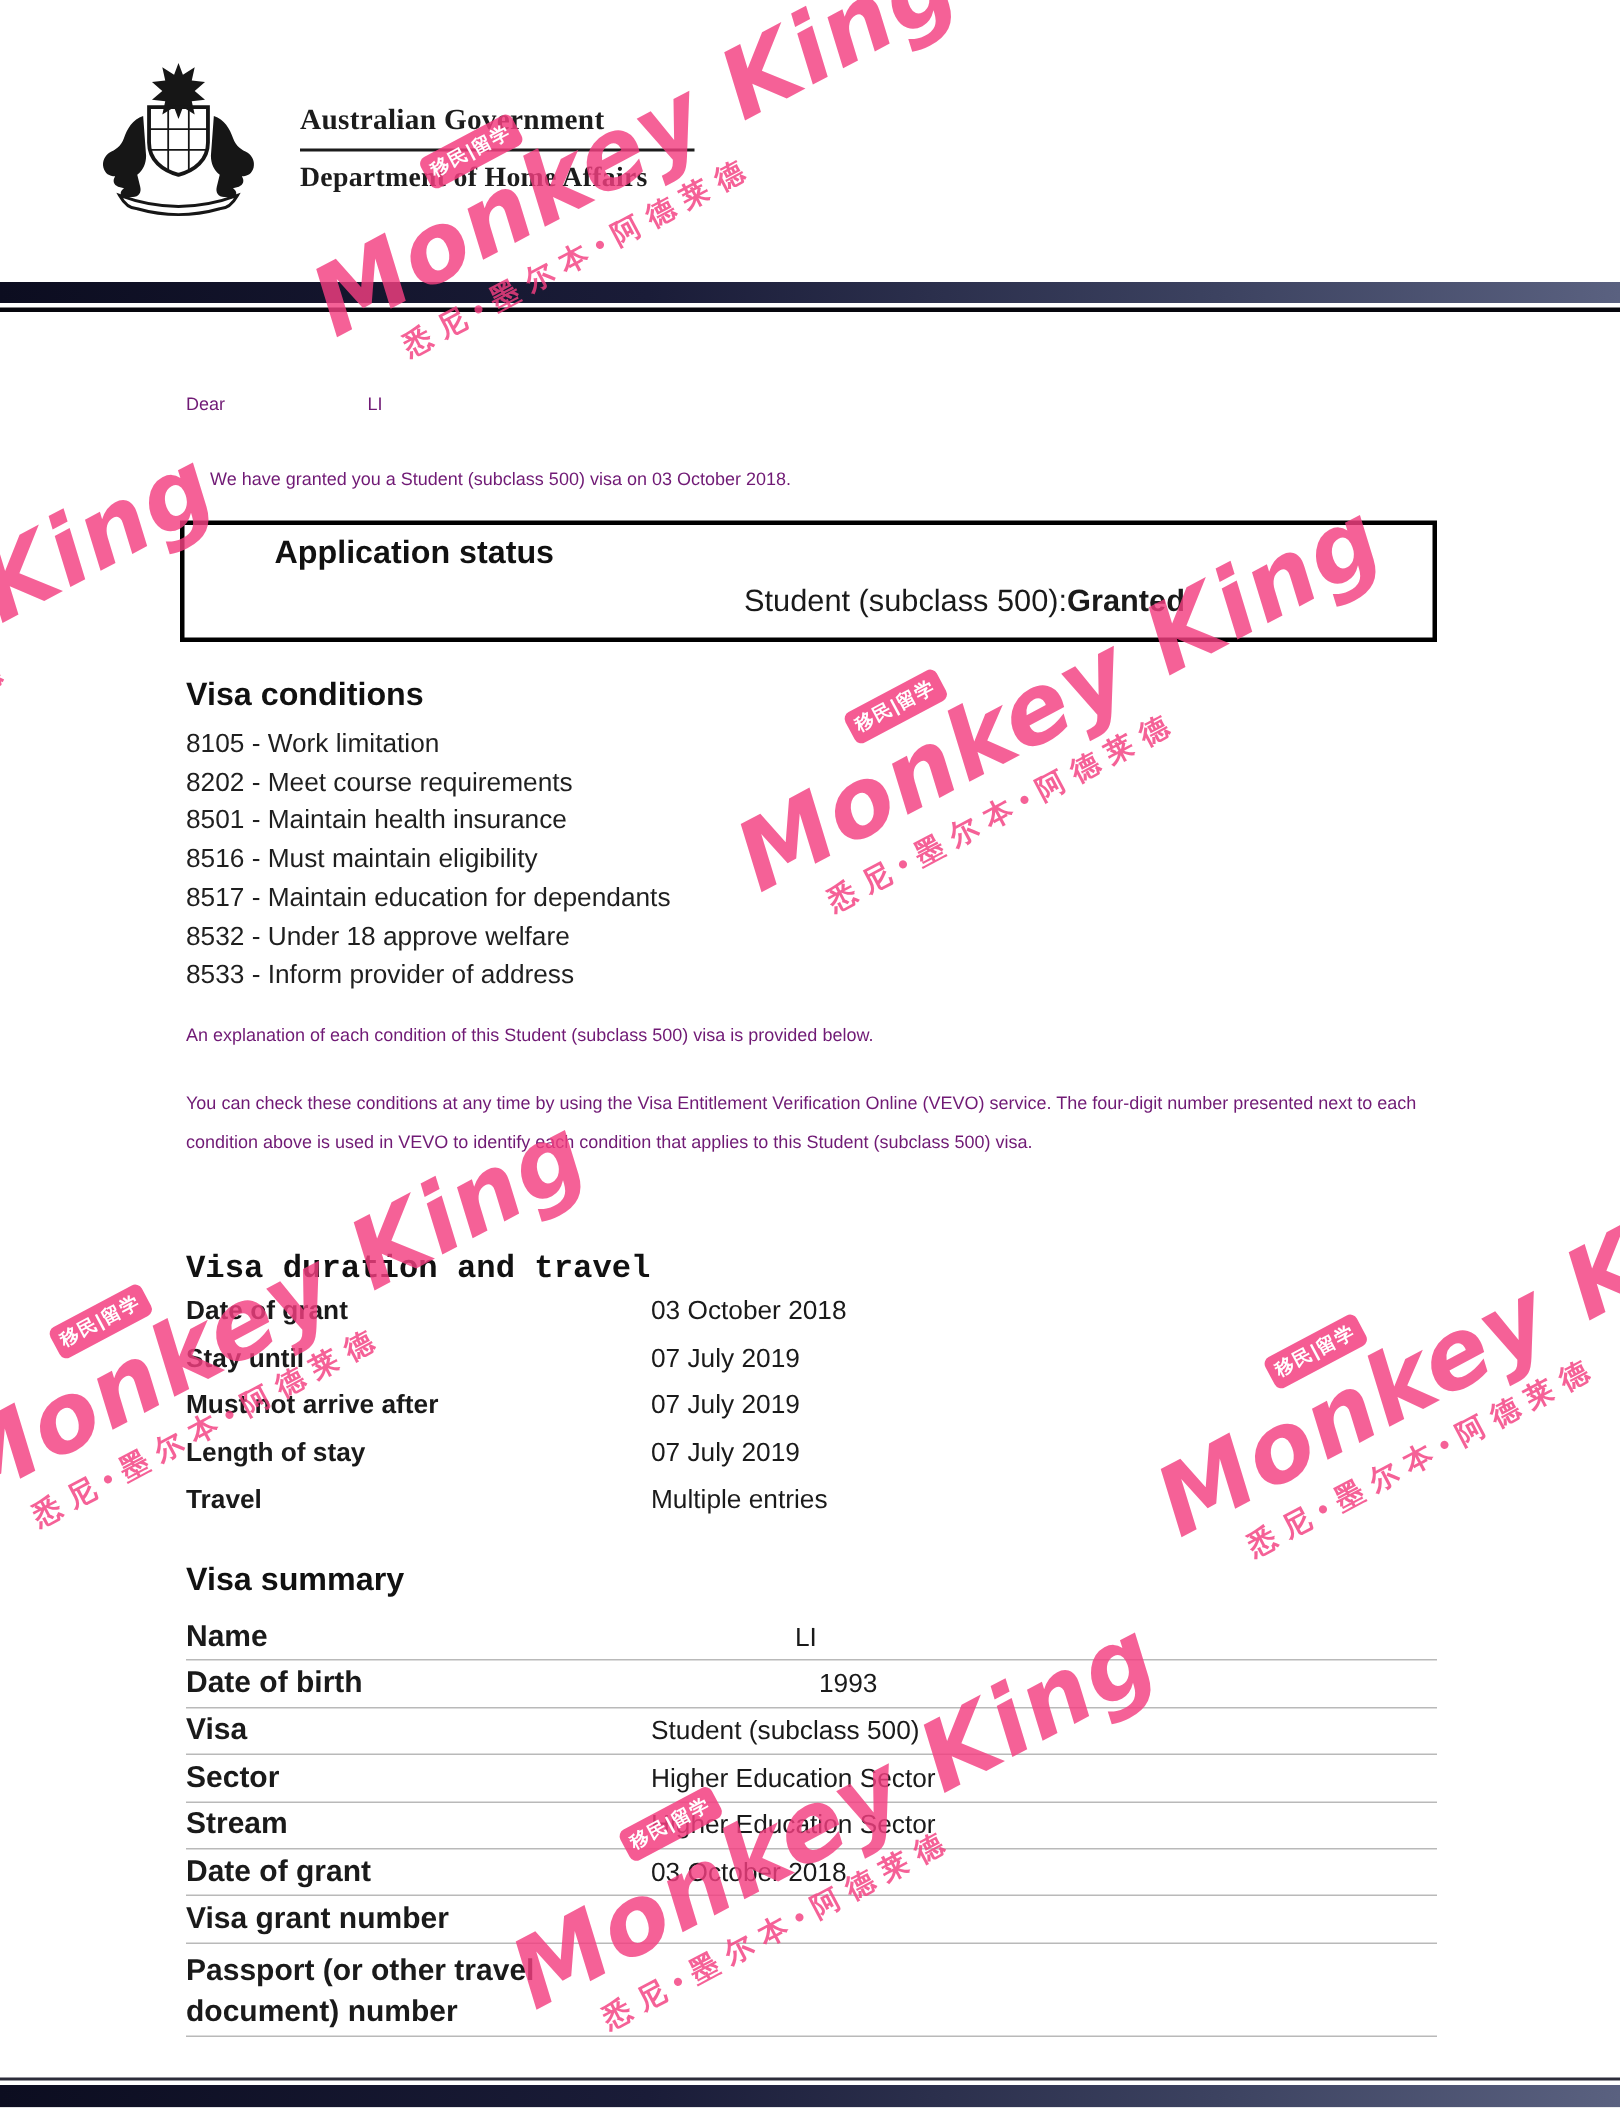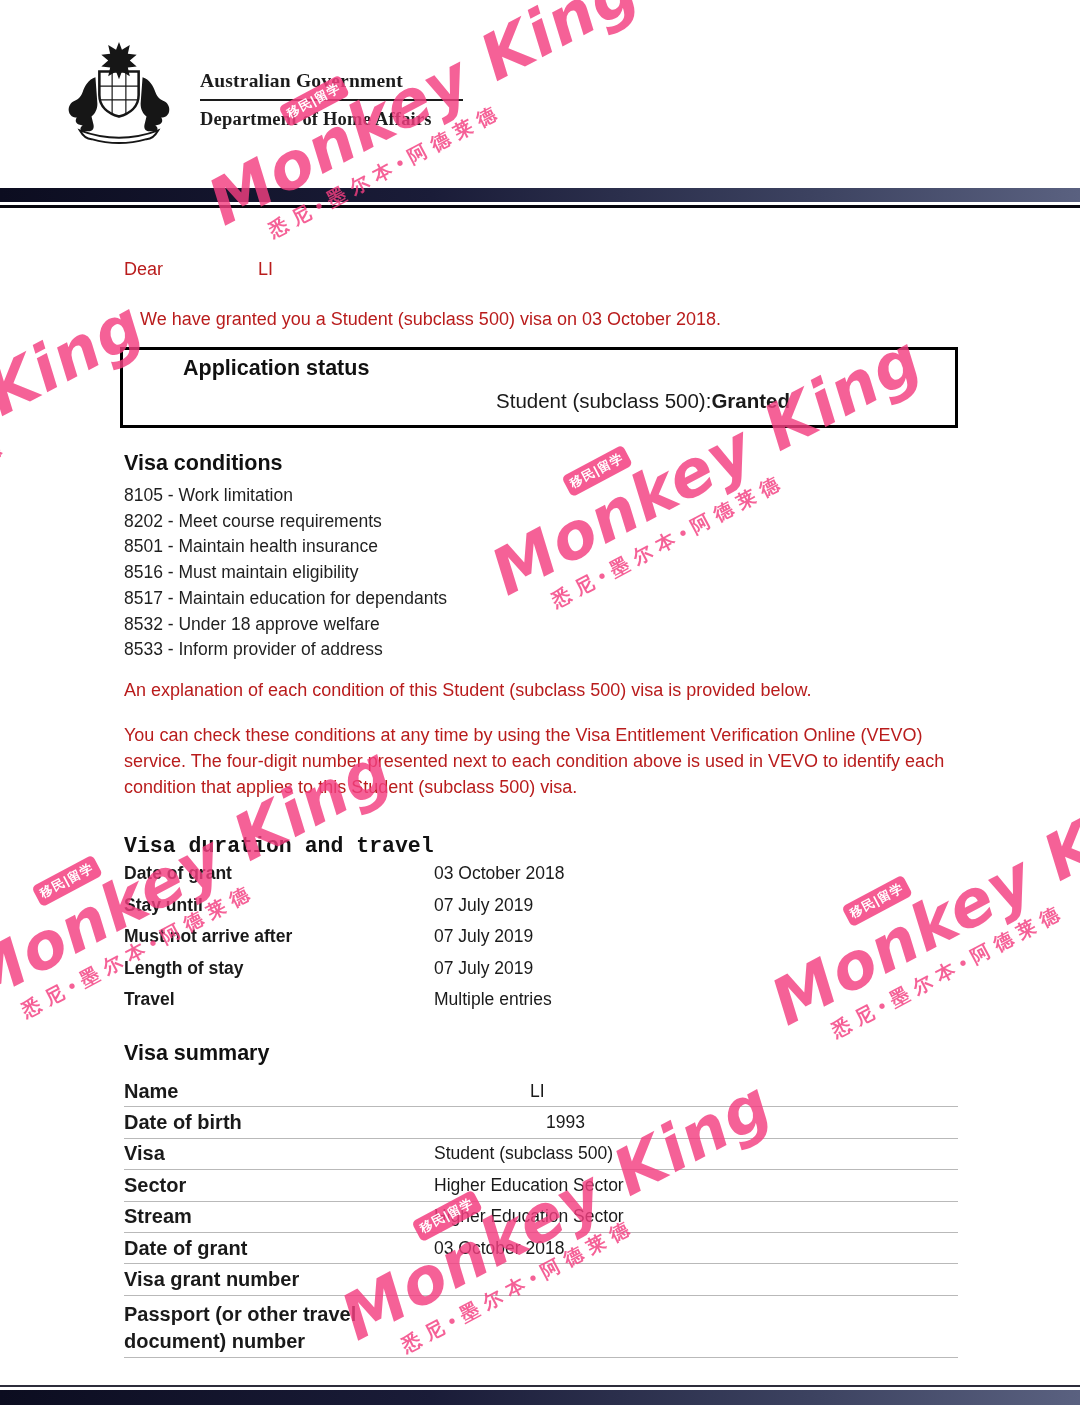--- a/index.html
+++ b/index.html
@@ -18,21 +18,21 @@
   .gov-line2 { font-size:18.5px; font-weight:bold; letter-spacing:.2px; }
 
   .bar-top { left:0; top:188px; width:1080px; height:14px; z-index:1;
     background:linear-gradient(90deg,#0c0d20 0%, #1a1c38 40%, #3c4260 75%, #5a6180 100%); }
   .bar-top-line { left:0; top:205px; width:1080px; height:3px; background:#06060d; z-index:1; }
   .bar-bottom-line { left:0; top:1385px; width:1080px; height:2px; background:#2c2c3a; z-index:1; }
   .bar-bottom { left:0; top:1390px; width:1080px; height:15px; z-index:1;
     background:linear-gradient(90deg,#0c0d20 0%, #1a1c38 40%, #3c4260 75%, #5a6180 100%); }
 
   
-  .body-text { font-size:18px; line-height:26px; color:#b91c1c; }
+  .body-text { font-size:12px; line-height:26px; color:#701a75; }
   .dear-line { left:124px; top:256px; }
   .dear-name { margin-left:95px; }
   .intro-line { left:140px; top:306px; width:840px; }
 
   .status-box { left:120px; top:347px; width:838px; height:81px;
     border:3px solid #000; padding:6px 12px 8px 12px; z-index:2; background:transparent; }
   .status-title { font-size:21.5px; font-weight:bold; color:#111;margin-left:48px; }
   .status-row { display:flex; justify-content:flex-end; align-items:baseline; margin-top:8px; font-size:20.5px; }
   .status-value { font-weight:bold; padding-right:153px; }
 

